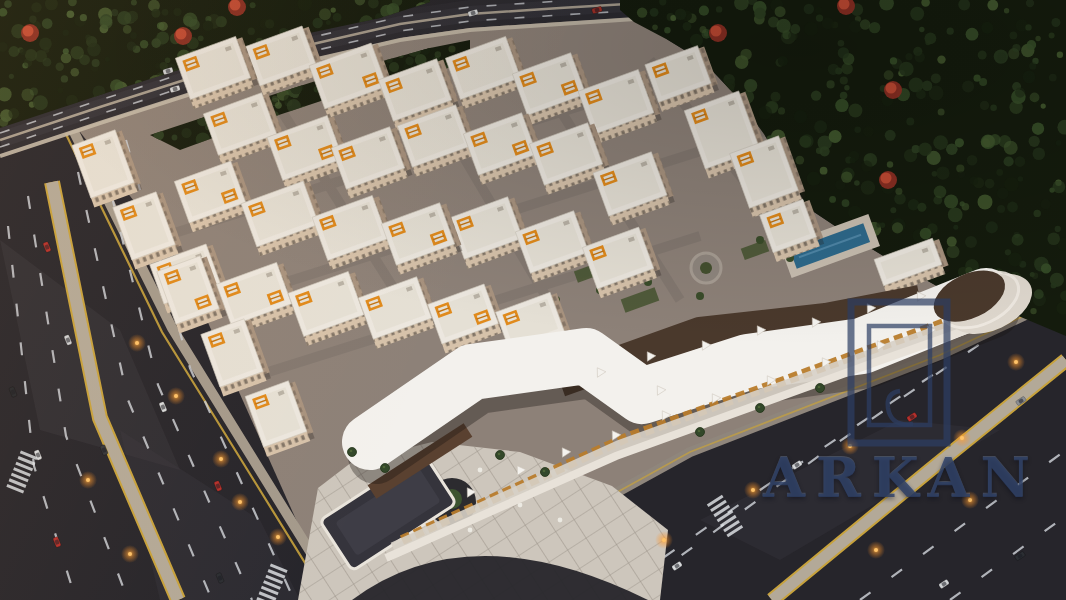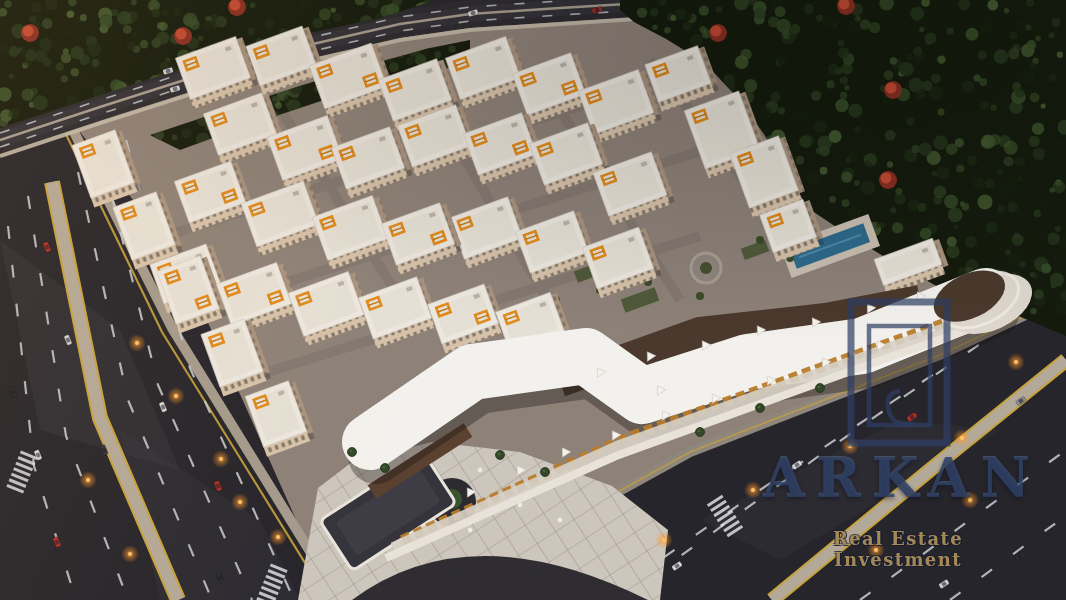--- a/index.html
+++ b/index.html
@@ -1612,14 +1612,13 @@
         <rect x="-9" y="16.5" width="18" height="3" fill="rgba(225,228,232,0.82)"></rect>
       </g>
       <g opacity="0.88">
         <rect x="851" y="302" width="96" height="141" fill="none" stroke="rgba(45,62,100,0.8)" stroke-width="7"></rect>
         <rect x="869" y="326" width="61" height="99" fill="none" stroke="rgba(45,62,100,0.8)" stroke-width="4.5"></rect>
         <path d="M913,424 q-22,3 -25,-16 q-2,-15 12,-17" fill="none" stroke="rgba(45,62,100,0.8)" stroke-width="4.5"></path>
       </g>
     </svg>
   <div class="light-overlay"></div>
   <div class="brand">ARKAN</div>
-  <div class="tagline">Real Estate Investment</div>
 </div>
 
 </body></html>

